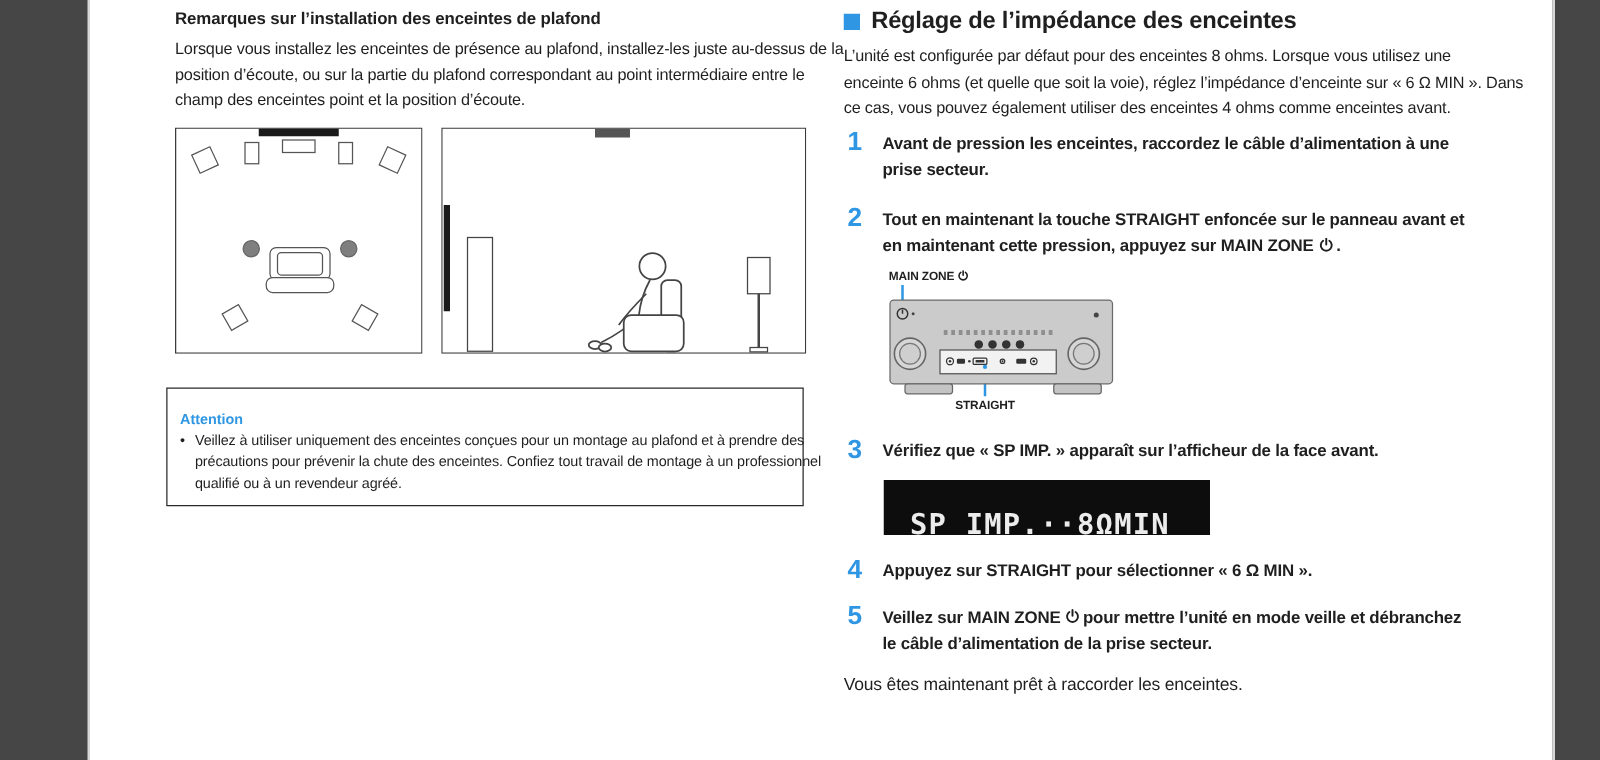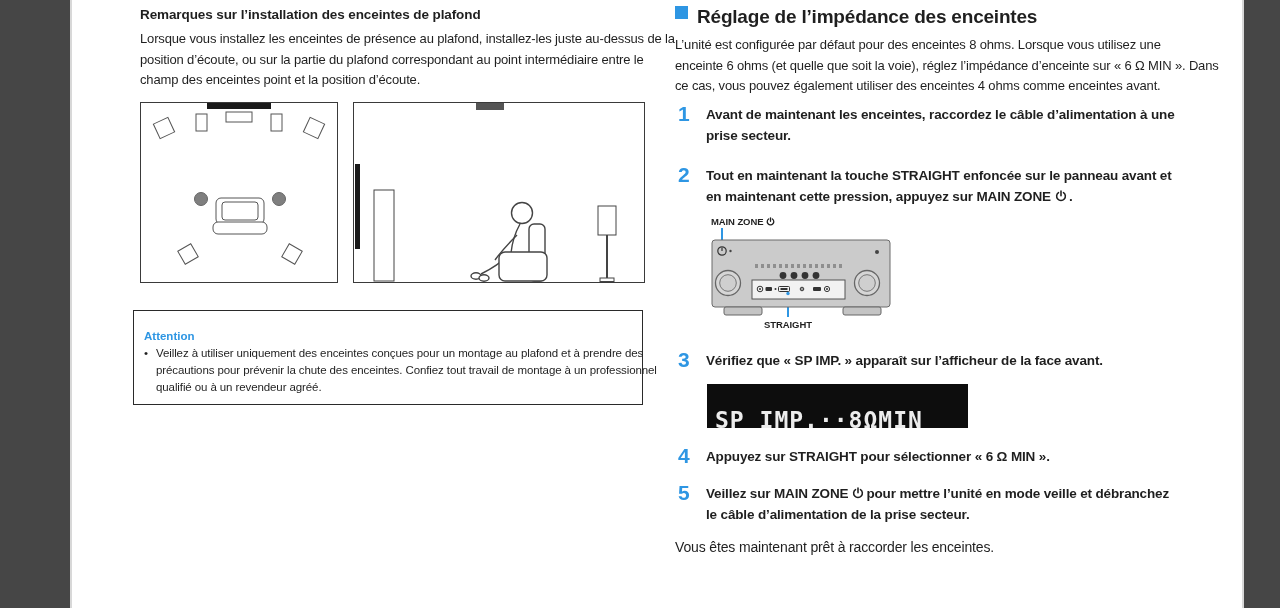--- a/index.html
+++ b/index.html
@@ -16,42 +16,42 @@
   .lc-body{position:absolute;left:140px;top:29px;font-size:13px;line-height:20.5px;letter-spacing:-0.15px;}
   .fig-top{position:absolute;left:140px;top:102px;}
   .fig-side{position:absolute;left:353px;top:102px;}
   .attention{position:absolute;left:133px;top:310px;width:488px;border:1px solid #2a2a2a;
              padding:19px 10px 8px 10px;}
   .attention .att-label{color:#2e96e3;font-weight:bold;font-size:11.5px;margin-bottom:3px;}
   .attention .bullet-row{display:flex;font-size:11.5px;line-height:17px;letter-spacing:-0.1px;}
   .attention .dot{width:12px;flex:0 0 12px;}
 
   
-  .rc-heading{position:absolute;left:675px;top:6px;font-size:19px;font-weight:bold;letter-spacing:-0.2px;display:flex;}
+  .rc-heading{position:absolute;left:675px;top:6px;font-size:19px;font-weight:bold;letter-spacing:-0.2px;display:flex;align-items:center;}
   .rc-heading .sq{display:inline-block;width:13px;height:13px;background:#2e96e3;margin-right:9px;}
   .rc-intro{position:absolute;left:675px;top:35px;font-size:13px;line-height:20.5px;letter-spacing:-0.15px;}
   .step{position:absolute;left:675px;}
   .step .num{position:absolute;left:3px;top:-2px;color:#2e96e3;font-size:21px;font-weight:bold;}
   .step .stext{margin-left:31px;font-size:13.5px;font-weight:bold;line-height:21px;letter-spacing:-0.15px;}
   .pwr{width:12px;height:12px;vertical-align:-1px;margin:0 2px;}
   .pwr-sm{width:9px;height:9px;vertical-align:-1px;margin-left:3px;}
   .closing{position:absolute;left:675px;top:539px;font-size:14px;letter-spacing:-0.15px;}
 
   
   .receiver-fig{position:absolute;left:705px;top:216px;width:300px;height:118px;}
   .receiver-fig .fig-label{position:absolute;font-size:9.5px;font-weight:bold;letter-spacing:-0.1px;}
   .lbl-mainzone{left:6px;top:0px;}
   .lbl-straight{left:50px;top:103px;width:66px;text-align:center;}
   .receiver-svg{position:absolute;left:0;top:0;}
 
   
   .front-display{position:absolute;left:707px;top:384px;width:261px;height:44px;background:#0d0d0d;
                  display:flex;align-items:center;}
   .front-display .disp-text{font-family:"DejaVu Sans Mono","Liberation Mono",monospace;
-                 color:#ececec;font-size:23px;font-weight:bold;padding-left:8px;letter-spacing:1px;margin-top:28px;}
+                 color:#ececec;font-size:23px;font-weight:bold;padding-left:21px;letter-spacing:1px;margin-top:28px;}
 </style>
 </head>
 <body>
 
 <div class="stage">
 
   <div class="sidebar left"></div>
   <div class="sidebar right"></div>
 
   <div class="lc-heading">Remarques sur l’installation des enceintes de plafond</div>
@@ -126,21 +126,21 @@
 
   <div class="rc-intro">
     <div class="line">L’unité est configurée par défaut pour des enceintes 8 ohms. Lorsque vous utilisez une</div>
     <div class="line">enceinte 6 ohms (et quelle que soit la voie), réglez l’impédance d’enceinte sur « 6 Ω MIN ». Dans</div>
     <div class="line">ce cas, vous pouvez également utiliser des enceintes 4 ohms comme enceintes avant.</div>
   </div>
 
   <div class="step" style="top:104px;">
     <span class="num">1</span>
     <div class="stext">
-      <div class="line">Avant de maintenant les enceintes, raccordez le câble d’alimentation à une</div>
+      <div class="line">Avant de pression les enceintes, raccordez le câble d’alimentation à une</div>
       <div class="line">prise secteur.</div>
     </div>
   </div>
 
   <div class="step" style="top:165px;">
     <span class="num">2</span>
     <div class="stext">
       <div class="line">Tout en maintenant la touche STRAIGHT enfoncée sur le panneau avant et</div>
       <div class="line">
         <span style="margin-right: 2px;">en maintenant cette pression, appuyez sur MAIN ZONE</span><svg class="pwr" viewBox="0 0 14 14">

